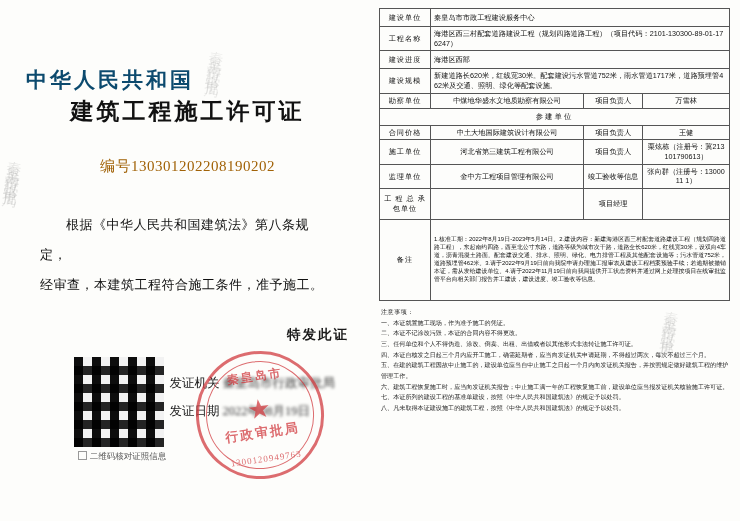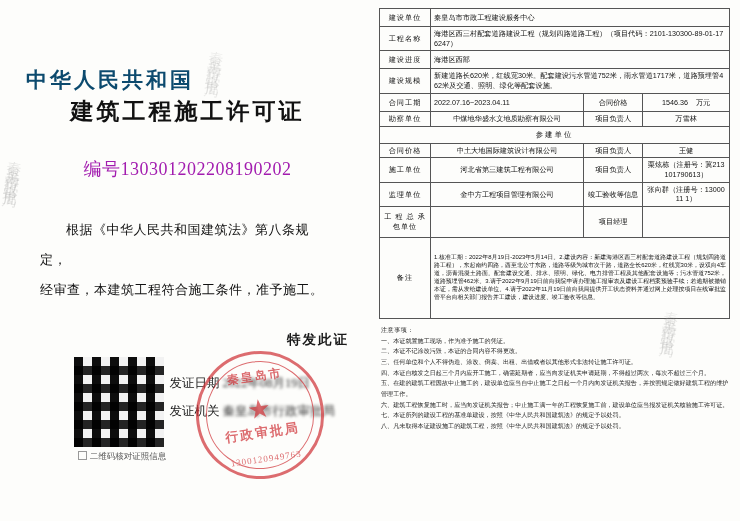--- a/index.html
+++ b/index.html
@@ -41,24 +41,24 @@
   .doc-title {
     text-align: center;
     font-size: 23px;
     font-weight: bold;
     letter-spacing: 3px;
     margin-top: 2px;
     color: #111;
   }
   .doc-number {
     text-align: center;
-    font-size: 18px;
+    font-size: 15px;
     letter-spacing: 0.5px;
     margin-top: 30px;
-    color: #a21caf;
+    color: #a16207;
   }
   .body-text {
     margin-top: 34px;
     font-size: 13px;
     line-height: 30px;
     letter-spacing: 0.5px;
     padding: 0 14px;
     color: #111;
   }
   .body-text .indent { text-indent: 26px; display: block; }
@@ -254,26 +254,26 @@
 
     <div class="body-text">
       <span class="indent">根据《中华人民共和国建筑法》第八条规定，</span>
       <span>经审查，本建筑工程符合施工条件，准予施工。</span>
     </div>
 
     <div class="special">特发此证</div>
 
     <div class="sign-block">
       <div class="sign-line">
+        <span>发证机关</span>
+        <span class="blurred">秦皇岛市行政审批局</span>
+      </div>
+      <div class="sign-line">
         <span>发证日期</span>
         <span class="blurred">2022年08月19日</span>
-      </div>
-      <div class="sign-line">
-        <span>发证机关</span>
-        <span class="blurred">秦皇岛市行政审批局</span>
       </div>
     </div>
 
     <div class="qr-wrap">
       <div class="qr"></div>
       <div class="qr-caption"><span class="sq"></span><span>二维码核对证照信息</span></div>
     </div>
 
     <div class="seal">
       <div class="seal-inner"></div>
@@ -304,30 +304,20 @@
           <td class="cell-val" colspan="3">海港区西三村配套道路建设工程（规划四路道路工程）（项目代码：2101-130300-89-01-176247）</td>
         </tr>
         <tr class="row-h-sm">
           <td class="lbl">建设进度</td>
           <td class="cell-val" colspan="3">海港区西部</td>
         </tr>
         <tr>
           <td class="lbl">建设规模</td>
           <td class="cell-val" colspan="3">新建道路长620米，红线宽30米。配套建设污水管道752米，雨水管道1717米，道路预埋管462米及交通、照明、绿化等配套设施。</td>
         </tr>
-        <tr class="contract-row">
-          <td class="lbl">合同工期</td>
-          <td class="cell-val">2022.07.16~2023.04.11</td>
-          <td class="center">合同价格</td>
-          <td class="center">
-            <span>1546.36</span>
-            &nbsp;&nbsp;
-            <span>万元</span>
-          </td>
-        </tr>
         <tr>
           <td class="lbl">勘察单位</td>
           <td class="center">中煤地华盛水文地质勘察有限公司</td>
           <td class="center">项目负责人</td>
           <td class="center">万雪林</td>
         </tr>
 
         <tr>
           <td class="section-head" colspan="4">参建单位</td>
         </tr>

